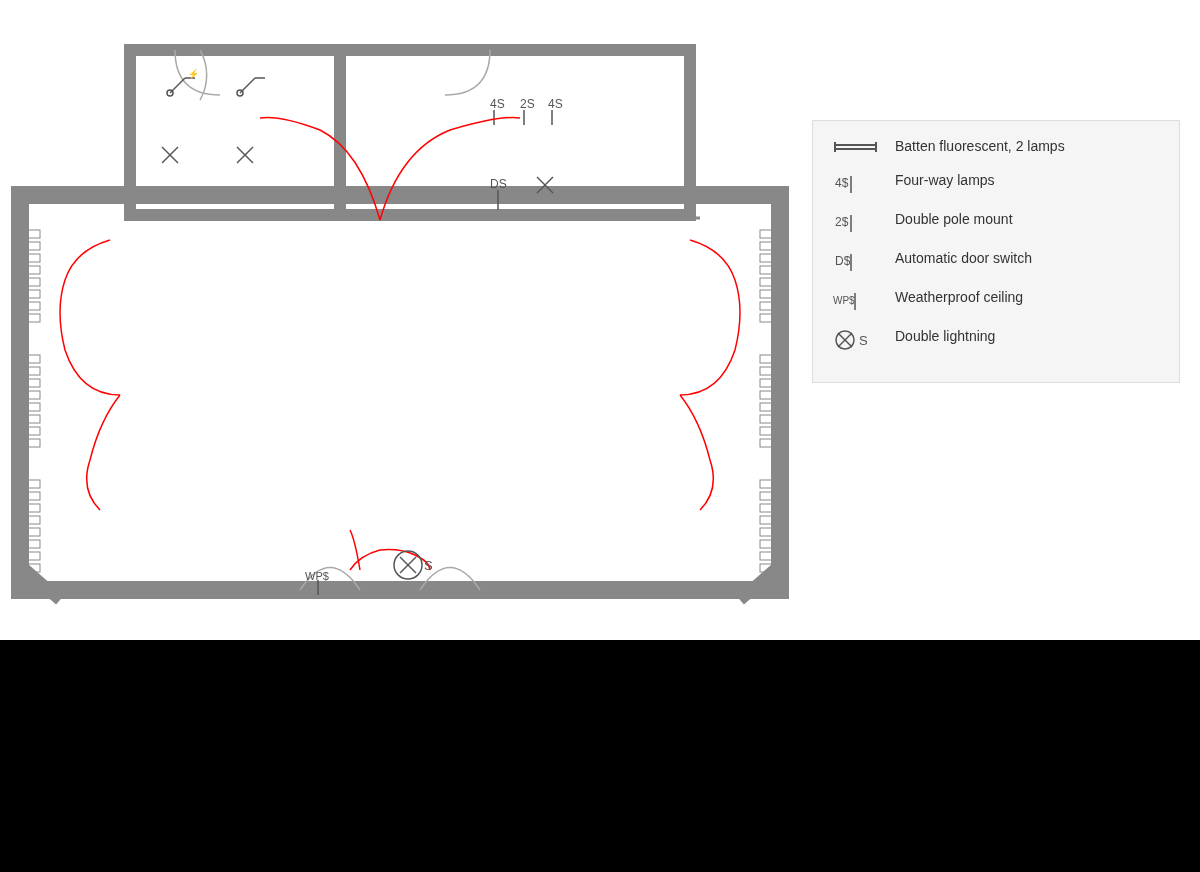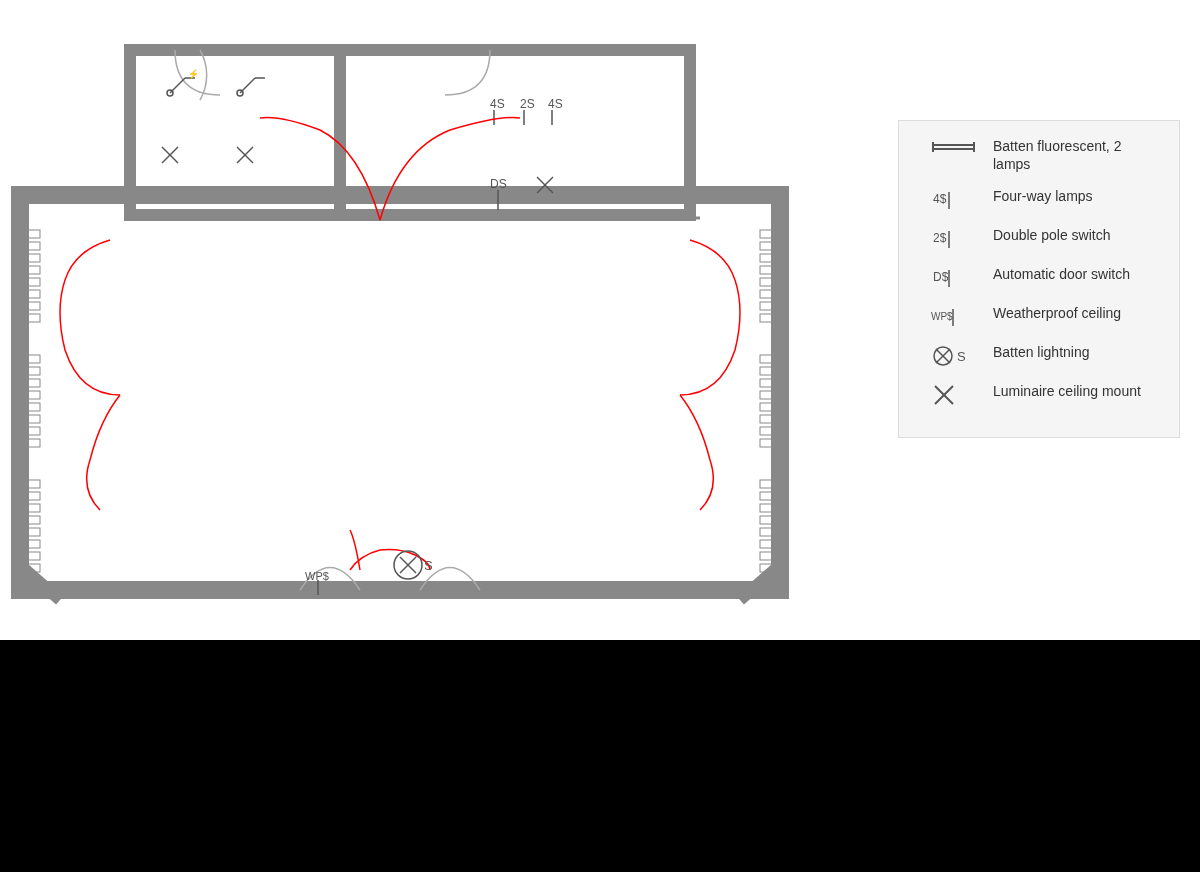--- a/index.html
+++ b/index.html
@@ -10,24 +10,24 @@
       left: 0; top: 0;
       width: 820px;
       height: 640px;
       background: #fff;
     }
     
     #legend-area {
       position: absolute;
       right: 20px;
       top: 120px;
-      width: 282px;
+      width: 368px;
       background: #f5f5f5;
       border: 1px solid #ddd;
-      padding: 16px 32px;
+      padding: 16px 20px;
     }
     
     .legend-item {
       display: flex;
       align-items: flex-start;
       margin-bottom: 14px;
       font-size: 14px;
       color: #333;
       gap: 12px;
     }
@@ -235,21 +235,21 @@
     <div class="legend-text">Four-way lamps</div>
   </div>
 
   <div class="legend-item">
     <div class="legend-symbol">
       <svg width="45" height="25" viewBox="0 0 45 25">
         <text x="2" y="16" font-size="12" fill="#555" font-family="Arial">2$</text>
         <line x1="18" y1="5" x2="18" y2="22" stroke="#555" stroke-width="1.5"></line>
       </svg>
     </div>
-    <div class="legend-text">Double pole switch</div>
+    <div class="legend-text">Double pole mount</div>
   </div>
 
   <div class="legend-item">
     <div class="legend-symbol">
       <svg width="45" height="25" viewBox="0 0 45 25">
         <text x="2" y="16" font-size="12" fill="#555" font-family="Arial">D$</text>
         <line x1="18" y1="5" x2="18" y2="22" stroke="#555" stroke-width="1.5"></line>
       </svg>
     </div>
     <div class="legend-text">Automatic door switch</div>
@@ -268,28 +268,19 @@
 
   <div class="legend-item">
     <div class="legend-symbol">
       <svg width="45" height="25" viewBox="0 0 45 25">
         <circle cx="12" cy="13" r="9" fill="none" stroke="#555" stroke-width="1.5"></circle>
         <line x1="5" y1="6" x2="19" y2="20" stroke="#555" stroke-width="1.5"></line>
         <line x1="19" y1="6" x2="5" y2="20" stroke="#555" stroke-width="1.5"></line>
         <text x="26" y="18" font-size="13" fill="#555" font-family="Arial">S</text>
       </svg>
     </div>
-    <div class="legend-text">Batten lightning</div>
-  </div>
-
-  <div class="legend-item">
-    <div class="legend-symbol">
-      <svg width="45" height="25" viewBox="0 0 45 25">
-        <line x1="4" y1="4" x2="22" y2="22" stroke="#555" stroke-width="2"></line>
-        <line x1="22" y1="4" x2="4" y2="22" stroke="#555" stroke-width="2"></line>
-      </svg>
-    </div>
-    <div class="legend-text">Luminaire ceiling mount</div>
-  </div>
+    <div class="legend-text">Double lightning</div>
+  </div>
+
 
 </div>
 
 <div id="black-bar"></div>
 
 </body></html>

